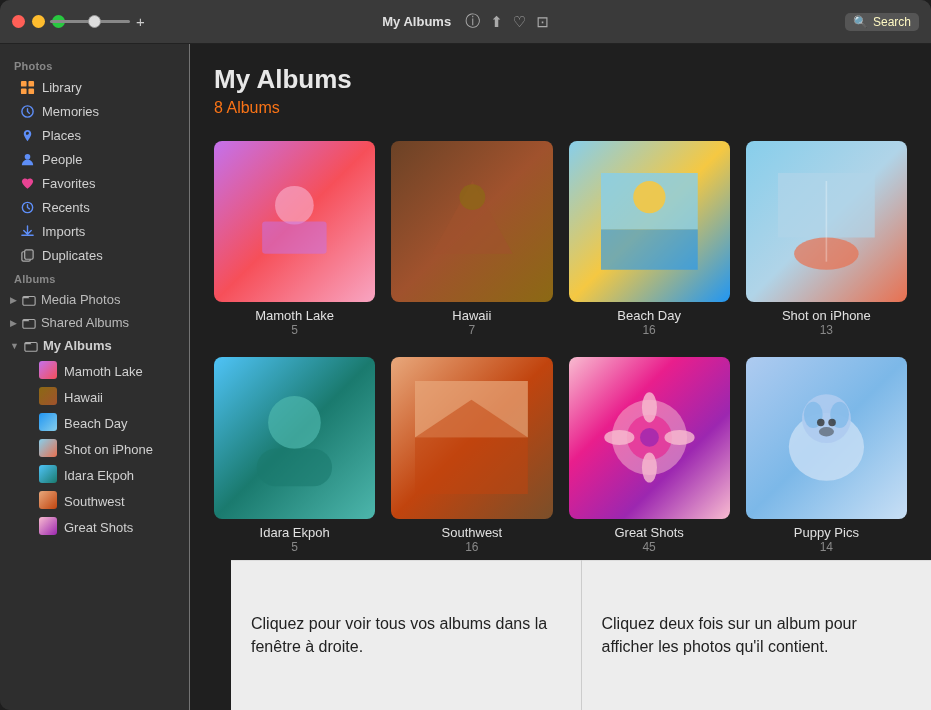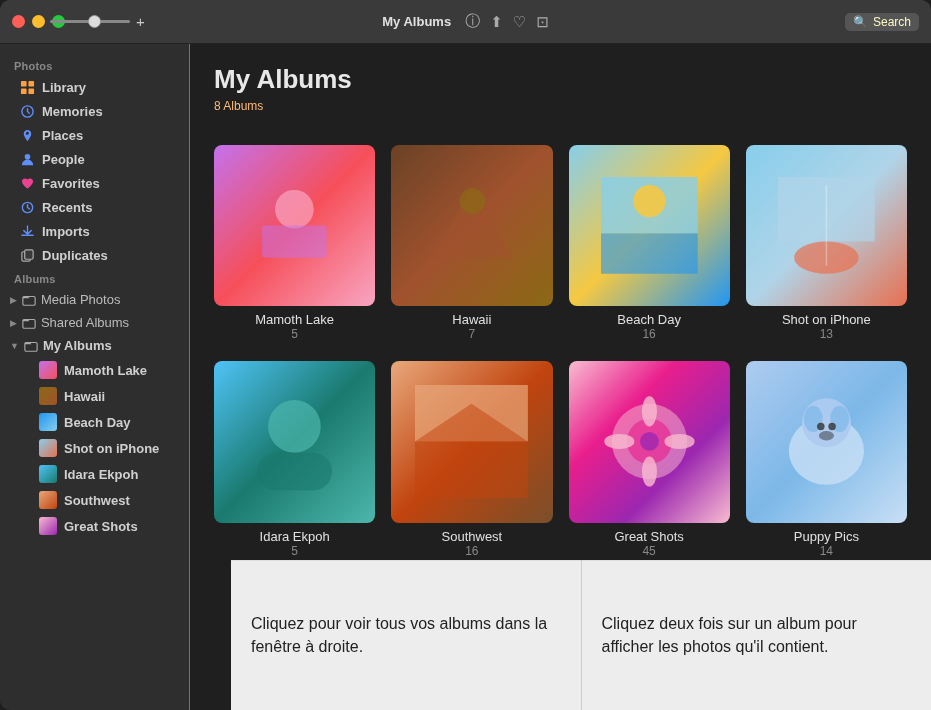--- a/index.html
+++ b/index.html
@@ -134,29 +134,28 @@
     .section-header {
       font-size: 11px;
       font-weight: 600;
       color: #888;
       padding: 6px 14px 3px;
       text-transform: none;
       letter-spacing: 0.02em;
     }
     .sidebar-item {
       display: flex;
-      align-items: center;
+      align-items: flex-end;
       gap: 7px;
       padding: 4px 14px;
       cursor: pointer;
       border-radius: 5px;
       margin: 0 5px;
       font-size: 13px;
       color: #d0d0d0;
-      font-weight: bold;
     }
     .sidebar-item.sub {
       padding-left: 34px;
     }
     .sidebar-icon {
       width: 16px;
       height: 16px;
       display: flex;
       align-items: center;
       justify-content: center;
@@ -178,23 +177,23 @@
     }
     .content::-webkit-scrollbar { width: 8px; }
     .content::-webkit-scrollbar-thumb { background: #555; border-radius: 4px; }
     .page-title {
       font-size: 26px;
       font-weight: 700;
       color: #e8e8e8;
       margin-bottom: 4px;
     }
     .albums-count {
-      font-size: 12px;
-      color: #fdba74;
-      margin-bottom: 32px;
+      font-size: 16px;
+      color: #f97316;
+      margin-bottom: 24px;
     }
     .albums-grid {
       display: grid;
       grid-template-columns: repeat(4, 1fr);
       gap: 20px 16px;
     }
     .album-card {
       display: flex;
       flex-direction: column;
       align-items: center;

